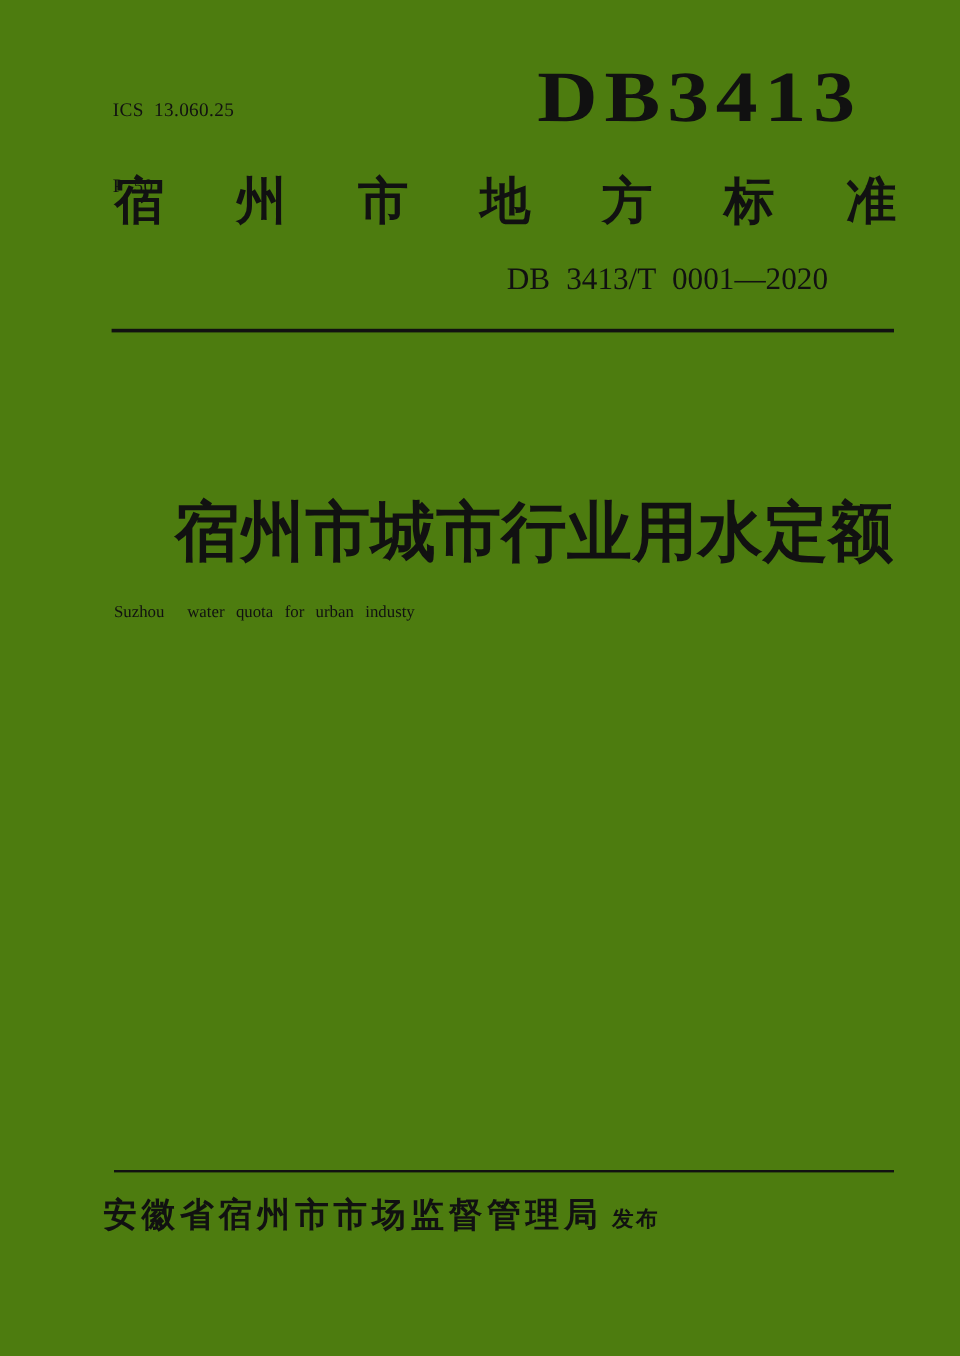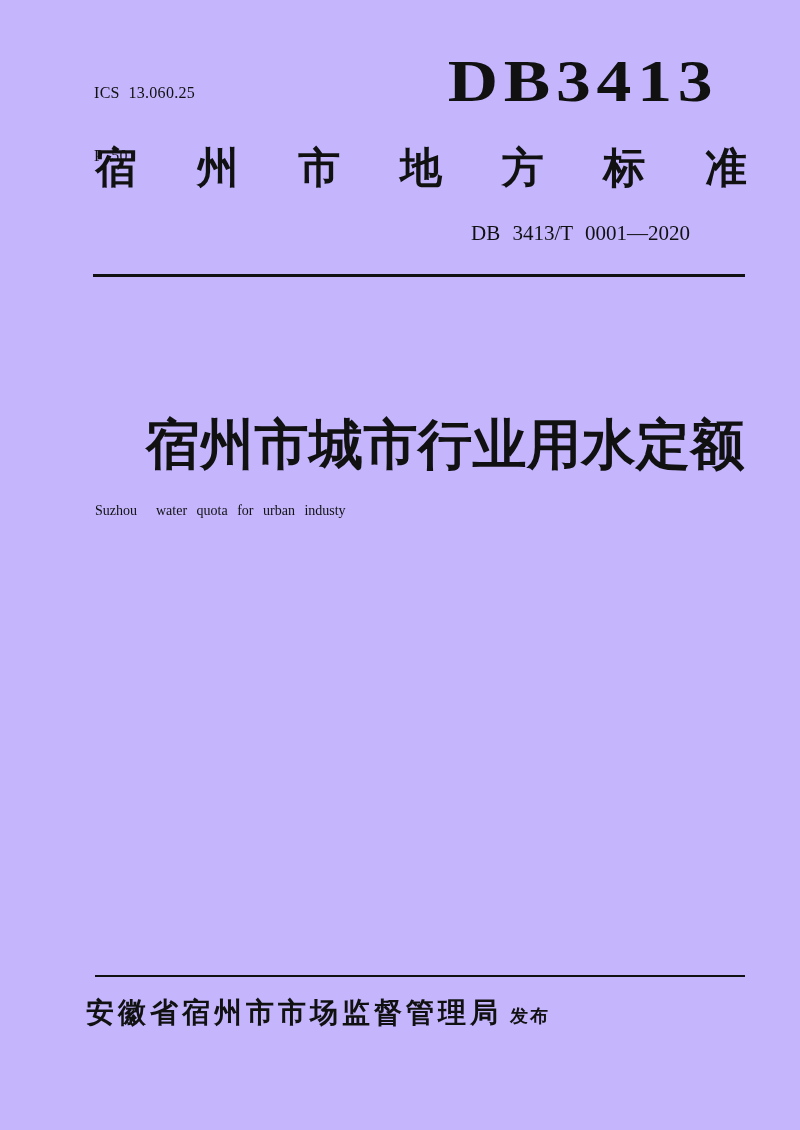--- a/index.html
+++ b/index.html
@@ -1,20 +1,20 @@
 <!DOCTYPE html>
 <html><head>
 <meta charset="utf-8">
 <style>
   html, body { margin: 0; padding: 0; background: #ffffff; }
   .page {
     position: relative;
     width: 800px;
     height: 1130px;
-    background: #c4b5fd;
+    background: #4d7c0f;
     color: #111111;
     overflow: hidden;
     font-family: "Liberation Serif", serif;
   }
 
   
   .ics-block {
     position: absolute;
     left: 94px;
     top: 40px;
@@ -53,21 +53,21 @@
     font-size: 42px;
     line-height: 48px;
   }
 
   
   .doc-number {
     position: absolute;
     top: 221px;
     right: 110px;
     font-family: "Liberation Serif", serif;
-    font-size: 21px;
+    font-size: 26px;
     line-height: 24px;
     word-spacing: 7px;
     white-space: nowrap;
   }
 
   .rule {
     position: absolute;
     left: 93px;
     width: 652px;
     background: #111111;

